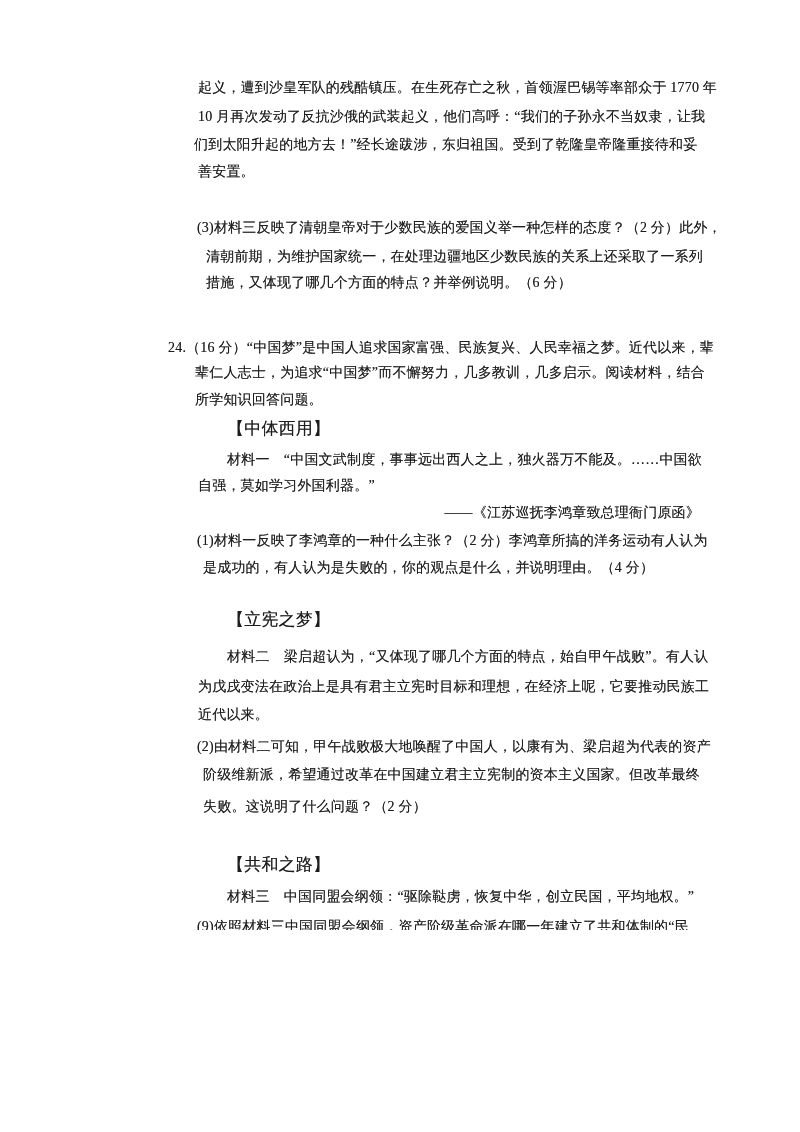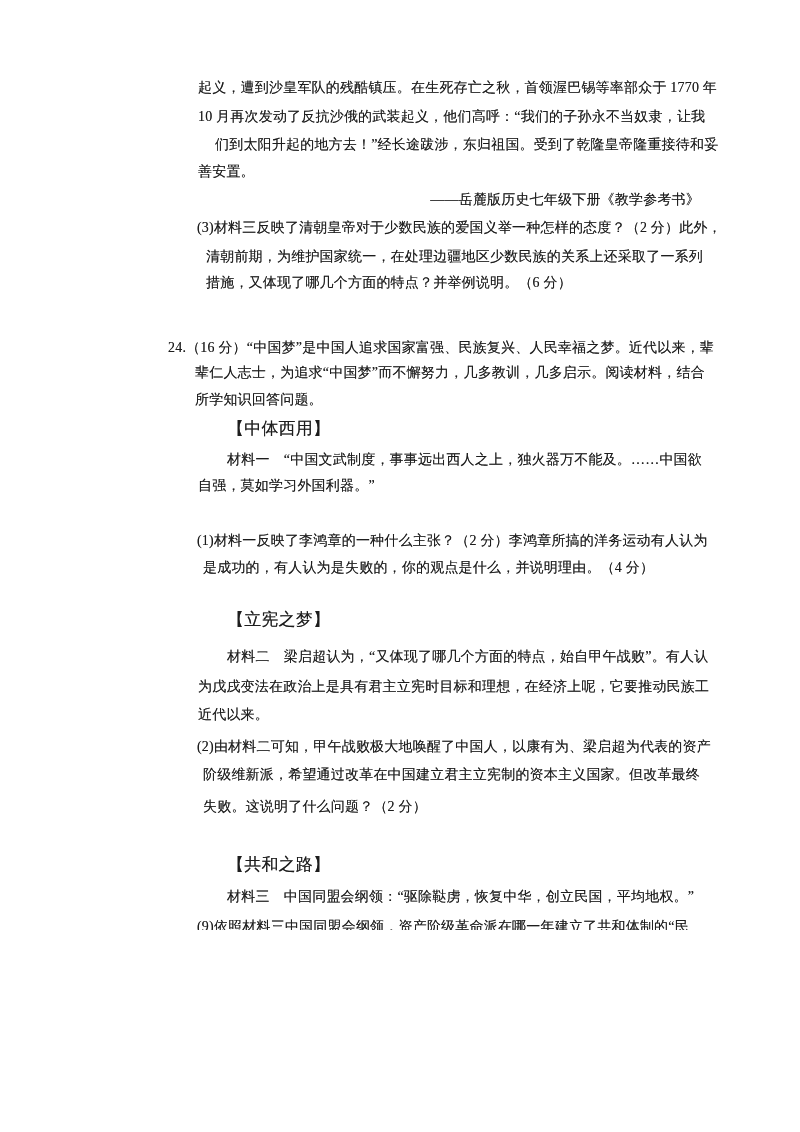--- a/index.html
+++ b/index.html
@@ -32,36 +32,36 @@
     font-size: 17px;
   }
 </style>
 </head>
 <body>
 
 <div class="page">
 
   <div class="ln" style="top:78px;  left:198px;">起义，遭到沙皇军队的残酷镇压。在生死存亡之秋，首领渥巴锡等率部众于 1770 年</div>
   <div class="ln" style="top:107px; left:198px;">10 月再次发动了反抗沙俄的武装起义，他们高呼：“我们的子孙永不当奴隶，让我</div>
-  <div class="ln" style="top:135px; left:215px;">们到太阳升起的地方去！”经长途跋涉，东归祖国。受到了乾隆皇帝隆重接待和妥</div>
+  <div class="ln" style="top:135px; left:194px;">们到太阳升起的地方去！”经长途跋涉，东归祖国。受到了乾隆皇帝隆重接待和妥</div>
   <div class="ln" style="top:162px; left:198px;">善安置。</div>
 
-  <div class="ln right" style="top:190px;">——岳麓版历史七年级下册《教学参考书》</div>
 
   <div class="ln" style="top:218px; left:197px;">(3)材料三反映了清朝皇帝对于少数民族的爱国义举一种怎样的态度？（2 分）此外，</div>
   <div class="ln" style="top:247px; left:206px;">清朝前期，为维护国家统一，在处理边疆地区少数民族的关系上还采取了一系列</div>
   <div class="ln" style="top:273px; left:206px;">措施，又体现了哪几个方面的特点？并举例说明。（6 分）</div>
 
   <div class="ln" style="top:338px; left:168px;">24.（16 分）“中国梦”是中国人追求国家富强、民族复兴、人民幸福之梦。近代以来，辈</div>
   <div class="ln" style="top:363px; left:195px;">辈仁人志士，为追求“中国梦”而不懈努力，几多教训，几多启示。阅读材料，结合</div>
   <div class="ln" style="top:390px; left:195px;">所学知识回答问题。</div>
 
   <div class="ln header" style="top:419px; left:227px;">【中体西用】</div>
   <div class="ln" style="top:450px; left:227px;text-align:right;">材料一　“中国文武制度，事事远出西人之上，独火器万不能及。……中国欲</div>
   <div class="ln" style="top:476px; left:198px;">自强，莫如学习外国利器。”</div>
+  <div class="ln right" style="top:503px;">——《江苏巡抚李鸿章致总理衙门原函》</div>
   <div class="ln" style="top:531px; left:197px;">(1)材料一反映了李鸿章的一种什么主张？（2 分）李鸿章所搞的洋务运动有人认为</div>
   <div class="ln" style="top:558px; left:203px;">是成功的，有人认为是失败的，你的观点是什么，并说明理由。（4 分）</div>
 
   <div class="ln header" style="top:610px; left:227px;">【立宪之梦】</div>
   <div class="ln" style="top:647px; left:227px;">材料二　梁启超认为，“又体现了哪几个方面的特点，始自甲午战败”。有人认</div>
   <div class="ln" style="top:677px; left:198px;">为戊戌变法在政治上是具有君主立宪时目标和理想，在经济上呢，它要推动民族工</div>
   <div class="ln" style="top:705px; left:198px;">近代以来。</div>
   <div class="ln" style="top:737px; left:197px;">(2)由材料二可知，甲午战败极大地唤醒了中国人，以康有为、梁启超为代表的资产</div>
   <div class="ln" style="top:765px; left:203px;">阶级维新派，希望通过改革在中国建立君主立宪制的资本主义国家。但改革最终</div>
   <div class="ln" style="top:797px; left:203px;">失败。这说明了什么问题？（2 分）</div>

